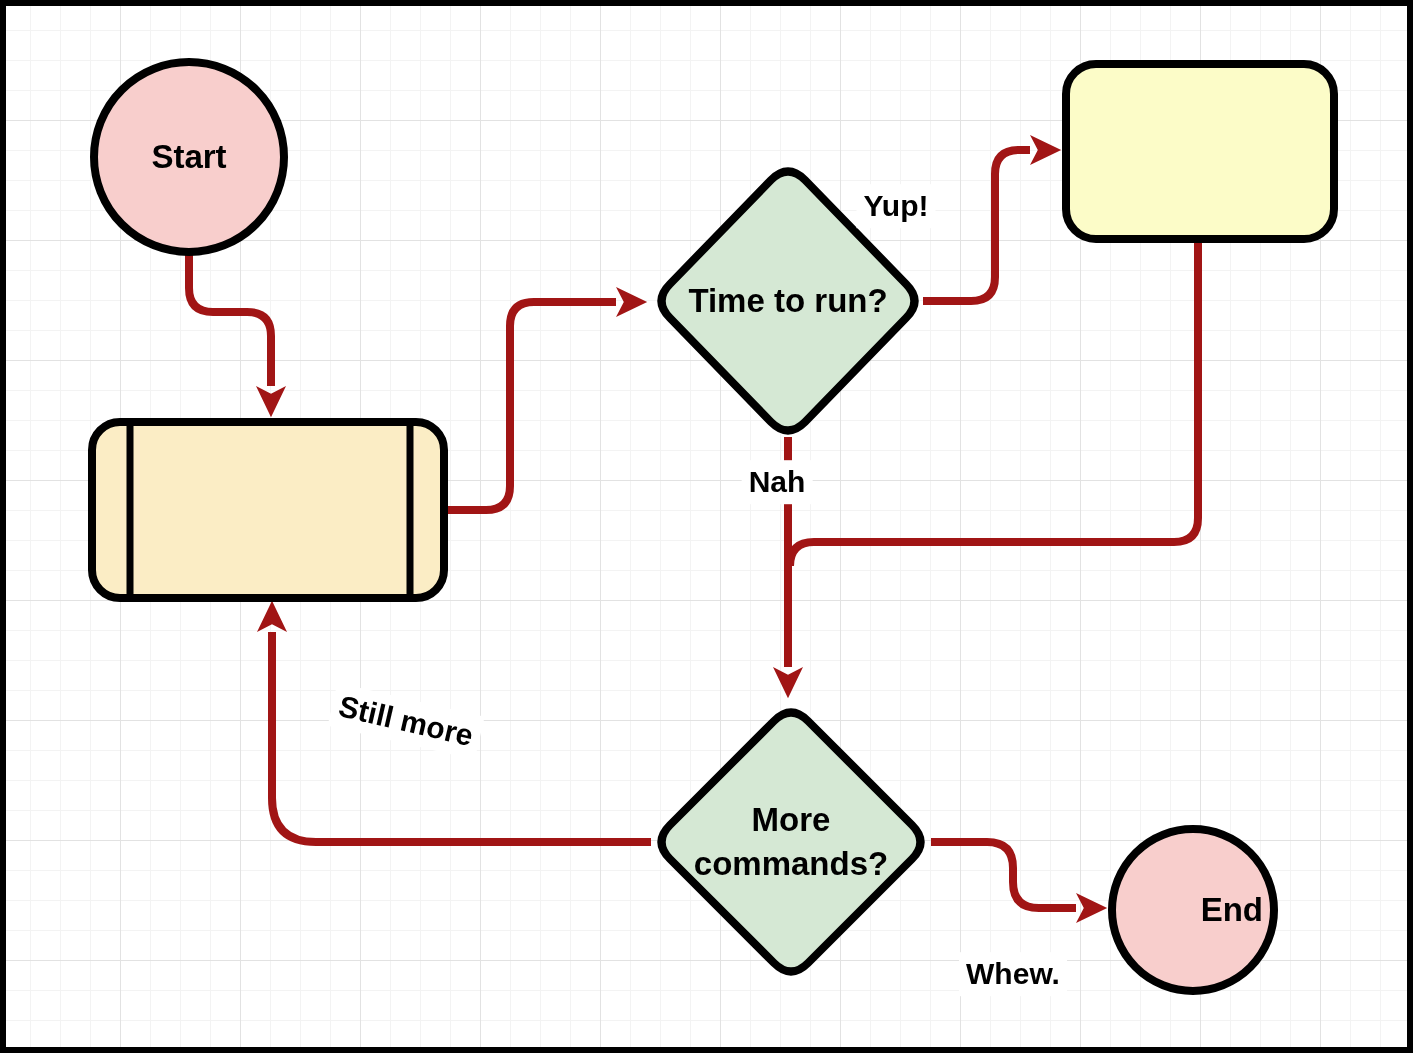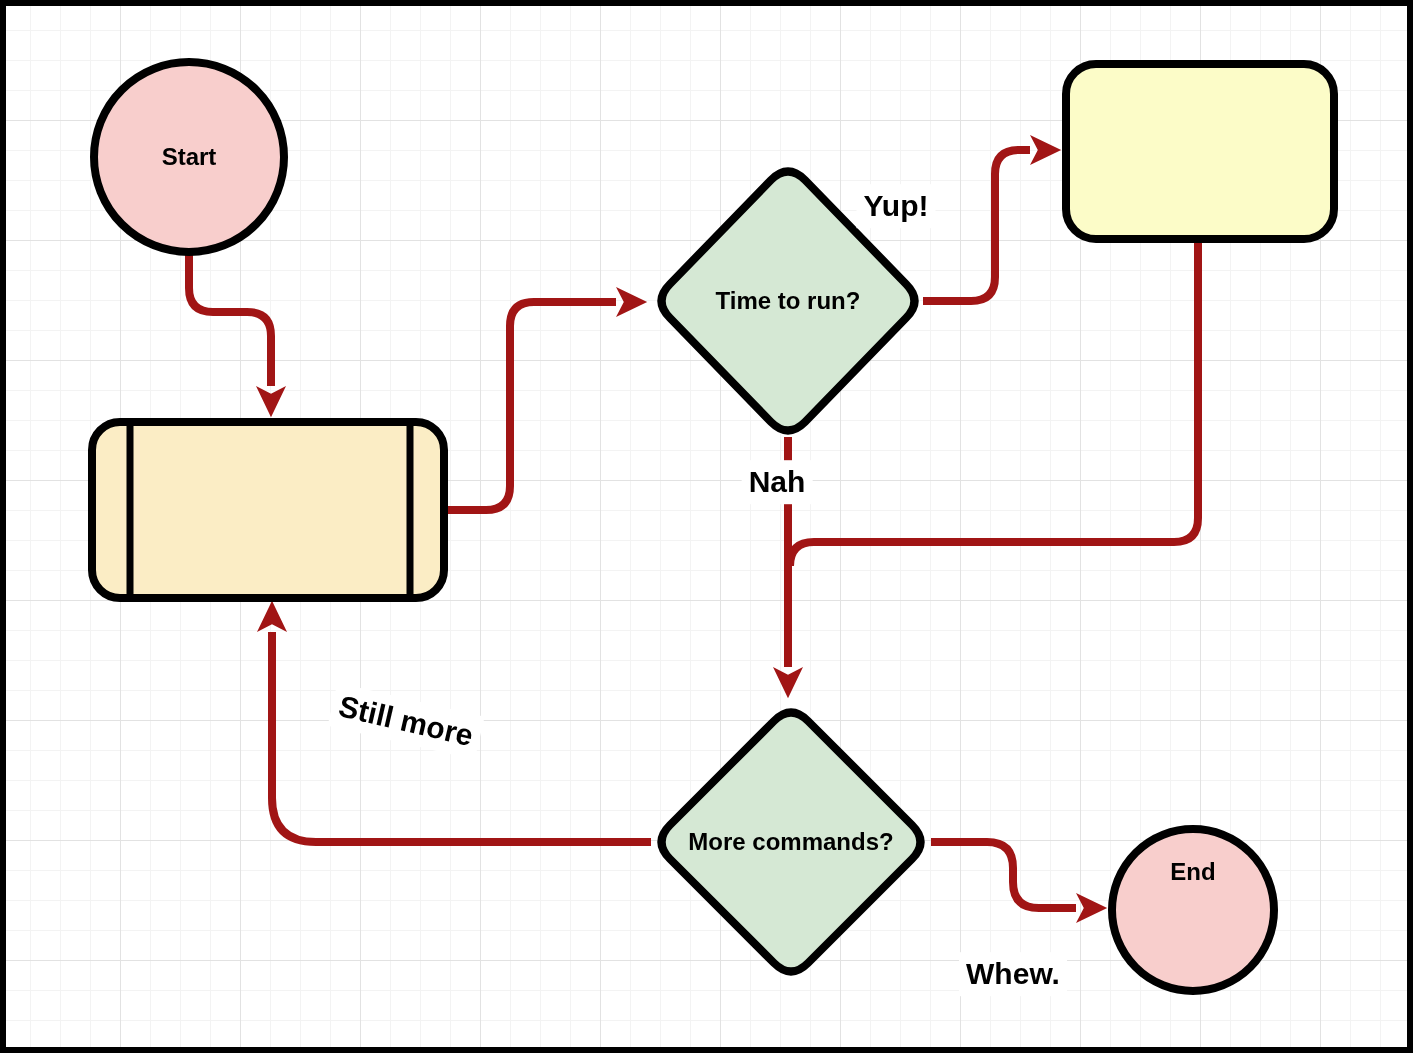--- a/index.html
+++ b/index.html
@@ -30,21 +30,21 @@
 
   .label {
     position: absolute;
     transform: translate(-50%, -50%);
     text-align: center;
     font-weight: 700;
     color: #000000;
     white-space: normal;
     line-height: 1.32;
   }
-  .node-label { font-size: 24px; }
+  .node-label { font-size: 33px; }
   .edge-label {
     font-size: 30px;
     background: #ffffff;
     padding: 2px 7px;
     white-space: nowrap;
   }
   .rotated { transform: translate(-50%, -50%) rotate(13deg); }
 </style>
 </head>
 <body>
@@ -79,20 +79,20 @@
     <path class="node-decision" d="M 774,721 Q 791,704 808,721 L 912,825 Q 929,842 912,859 L 808,963 Q 791,980 774,963 L 670,859 Q 653,842 670,825 Z"></path>
 
     <circle class="node-terminal" cx="1193" cy="910" r="81"></circle>
 
     <rect class="frame" x="3" y="3" width="1407" height="1047"></rect>
   </svg>
 
   <div class="label node-label" style="left:189px; top:157px; width:160px;">Start</div>
   <div class="label node-label" style="left:788px; top:301px; width:280px;">Time to run?</div>
   <div class="label node-label" style="left:791px; top:842px; width:230px;">More commands?</div>
-  <div class="label node-label" style="left:1193px; top:872px; width:140px;">End</div>
+  <div class="label node-label" style="left:1193px; top:910px; width:140px;text-align:right;">End</div>
 
   <div class="label edge-label" style="left:896px; top:206px;">Yup!</div>
   <div class="label edge-label" style="left:736px; top:482px;margin-left:41px;">Nah</div>
   <div class="label edge-label rotated" style="left:406px; top:721px;">Still more</div>
   <div class="label edge-label" style="left:1013px; top:936px;margin-top:38px;">Whew.</div>
 
 </div>
 
 </body></html>

